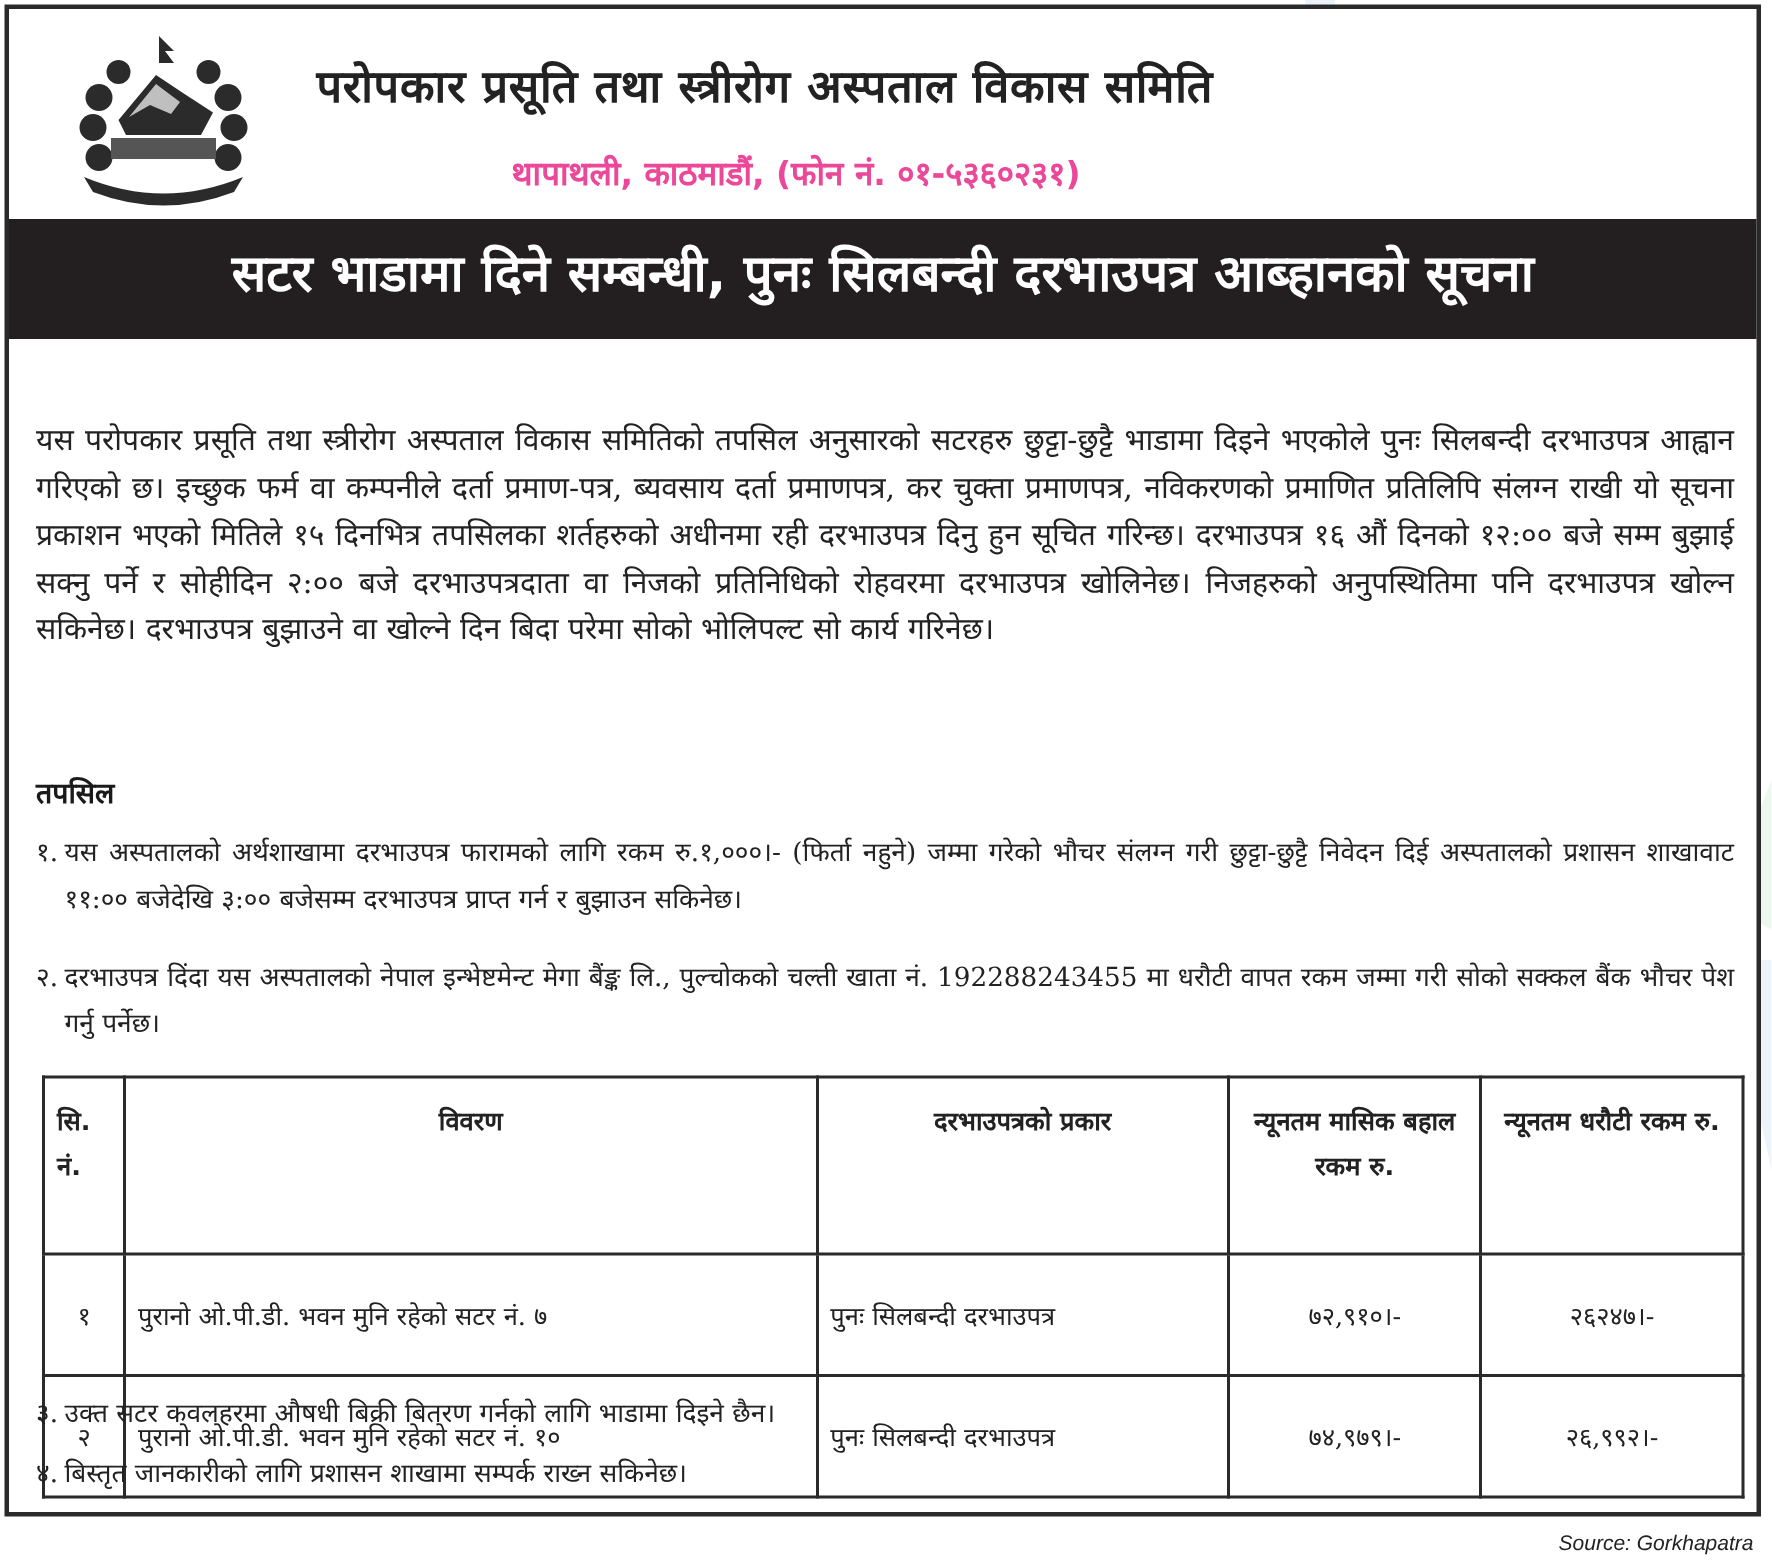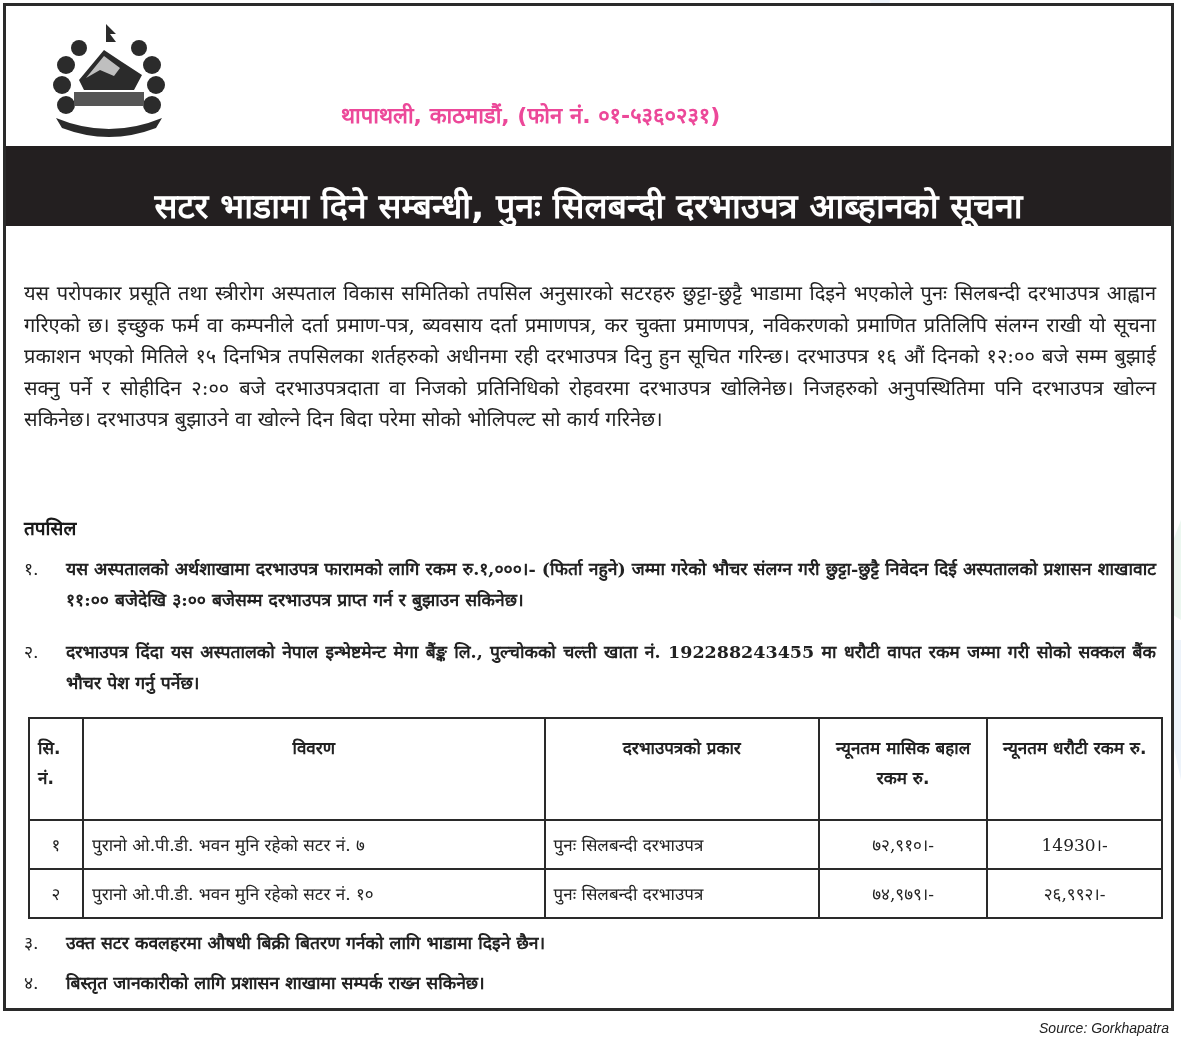--- a/index.html
+++ b/index.html
@@ -8,33 +8,33 @@
   .frame { position: absolute; left: 3px; top: 3px; width: 1171px; height: 1008px;
            border: 3px solid #2a2a2a; box-sizing: border-box; background: #fff; }
   .header { position: absolute; left: 0; top: 0; width: 100%; height: 140px; }
   .logo { position: absolute; left: 38px; top: 14px; width: 130px; height: 120px; }
   .org-title { position: absolute; left: 205px; top: 30px; font-size: 30px; font-weight: bold;
                letter-spacing: 0.5px; color: #222; white-space: nowrap; }
   .org-address { position: absolute; left: 335px; top: 93px; font-size: 22px; font-weight: bold;
                  color: #ec4899; white-space: nowrap; }
   .banner { position: absolute; left: 0; top: 140px; width: 100%; height: 80px; background: #231f20; }
   .banner-text { position: absolute; left: 0; width: 100%; top: 12px; text-align: center;
-                 color: #fff; font-size: 34px; font-weight: bold; white-space: nowrap; margin-top: 24px; }
+                 color: #fff; font-size: 34px; font-weight: bold; white-space: nowrap; }
   .pubdate { position: absolute; left: 0; width: 100%; top: 233px; text-align: center;
              font-size: 18px; font-weight: bold; color: #222; }
   .para { position: absolute; left: 18px; top: 272px; width: 1132px; font-size: 20px;
           line-height: 31.5px; text-align: justify; font-family: "DejaVu Serif", serif; color:#222; }
   .section-head { position: absolute; left: 18px; top: 509px; font-size: 19px; font-weight: bold; }
   .item { position: absolute; left: 18px; width: 1132px; font-size: 17.5px; line-height: 31px;
           font-family: "DejaVu Serif", serif; color:#222; }
   .item .num { position: absolute; left: 0; top: 0; width: 36px; }
-  .item .txt { margin-left: 42px; text-align: justify; display:block;font-weight:bold; }
+  .item .txt { margin-left: 19px; text-align: justify; display:block; }
   .tbl { position: absolute; left: 22px; top: 711px; width: 1135px; border-collapse: collapse;
          font-family: "DejaVu Serif", serif; font-size: 17px; color:#222; }
-  .tbl th, .tbl td { border: 2px solid #2a2a2a; padding: 0 8px; }
+  .tbl th, .tbl td { border: 2px solid #2a2a2a; padding: 16px 8px; }
   .tbl th { font-family: "DejaVu Sans", sans-serif; font-weight: bold; height: 86px; vertical-align: top;
             padding-top: 14px; line-height: 30px; font-size: 17px; }
   .tbl td { height: 47px; }
   .c-sn { width: 34px; text-align: left; }
   .c-desc { width: 426px; margin-left: 43px; }
   .c-type { width: 246px; }
   .c-rent { width: 144px; text-align: center; }
   .c-dep  { width: 150px; text-align: center; }
   .tbl td.c-sn, .tbl td.c-rent, .tbl td.c-dep { text-align: center; }
   .tbl th.c-desc, .tbl th.c-type { text-align: center; }
@@ -65,20 +65,21 @@
           <circle cx="112" cy="65" r="9"></circle>
         <circle cx="108" cy="85" r="9"></circle>
           <circle cx="95" cy="28" r="8"></circle>
         <polygon points="62,4 62,22 72,22 66,14 72,14"></polygon>
         <polygon points="35,60 60,30 78,42 98,55 90,70 40,70"></polygon>
         <rect x="30" y="72" width="70" height="14" fill="#555"></rect>
         <path d="M12 98 Q65 120 118 98 L112 108 Q65 126 18 108 Z"></path>
       </g>
       <polygon points="42,58 60,36 76,48 70,56 56,50" fill="#fff" opacity="0.7"></polygon>
     </svg>
+    <div class="org-title">परोपकार प्रसूति तथा स्त्रीरोग अस्पताल विकास समिति</div>
     <div class="org-address">थापाथली, काठमाडौं, (फोन नं. ०१-५३६०२३१)</div>
   </div>
 
   <div class="banner">
     <div class="banner-text">सटर भाडामा दिने सम्बन्धी, पुनः सिलबन्दी दरभाउपत्र आब्हानको सूचना</div>
   </div>
 
 
   <div class="para">यस परोपकार प्रसूति तथा स्त्रीरोग अस्पताल विकास समितिको तपसिल अनुसारको सटरहरु छुट्टा-छुट्टै भाडामा दिइने भएकोले पुनः सिलबन्दी दरभाउपत्र आह्वान गरिएको छ। इच्छुक फर्म वा कम्पनीले दर्ता प्रमाण-पत्र, ब्यवसाय दर्ता प्रमाणपत्र, कर चुक्ता प्रमाणपत्र, नविकरणको प्रमाणित प्रतिलिपि संलग्न राखी यो सूचना प्रकाशन भएको मितिले १५ दिनभित्र तपसिलका शर्तहरुको अधीनमा रही दरभाउपत्र दिनु हुन सूचित गरिन्छ। दरभाउपत्र १६ औं दिनको १२:०० बजे सम्म बुझाई सक्नु पर्ने र सोहीदिन २:०० बजे दरभाउपत्रदाता वा निजको प्रतिनिधिको रोहवरमा दरभाउपत्र खोलिनेछ। निजहरुको अनुपस्थितिमा पनि दरभाउपत्र खोल्न सकिनेछ। दरभाउपत्र बुझाउने वा खोल्ने दिन बिदा परेमा सोको भोलिपल्ट सो कार्य गरिनेछ।</div>
 
@@ -102,21 +103,21 @@
         <th class="c-rent">न्यूनतम मासिक बहाल रकम रु.</th>
         <th class="c-dep">न्यूनतम धरौटी रकम रु.</th>
       </tr>
     </thead>
     <tbody>
       <tr>
         <td class="c-sn">१</td>
         <td class="c-desc">पुरानो ओ.पी.डी. भवन मुनि रहेको सटर नं. ७</td>
         <td class="c-type">पुनः सिलबन्दी दरभाउपत्र</td>
         <td class="c-rent">७२,९१०।-</td>
-        <td class="c-dep">14930।-</td>
+        <td class="c-dep">२६२४७।-</td>
       </tr>
       <tr>
         <td class="c-sn">२</td>
         <td class="c-desc">पुरानो ओ.पी.डी. भवन मुनि रहेको सटर नं. १०</td>
         <td class="c-type">पुनः सिलबन्दी दरभाउपत्र</td>
         <td class="c-rent">७४,९७९।-</td>
         <td class="c-dep">२६,९९२।-</td>
       </tr>
     </tbody>
   </table>

